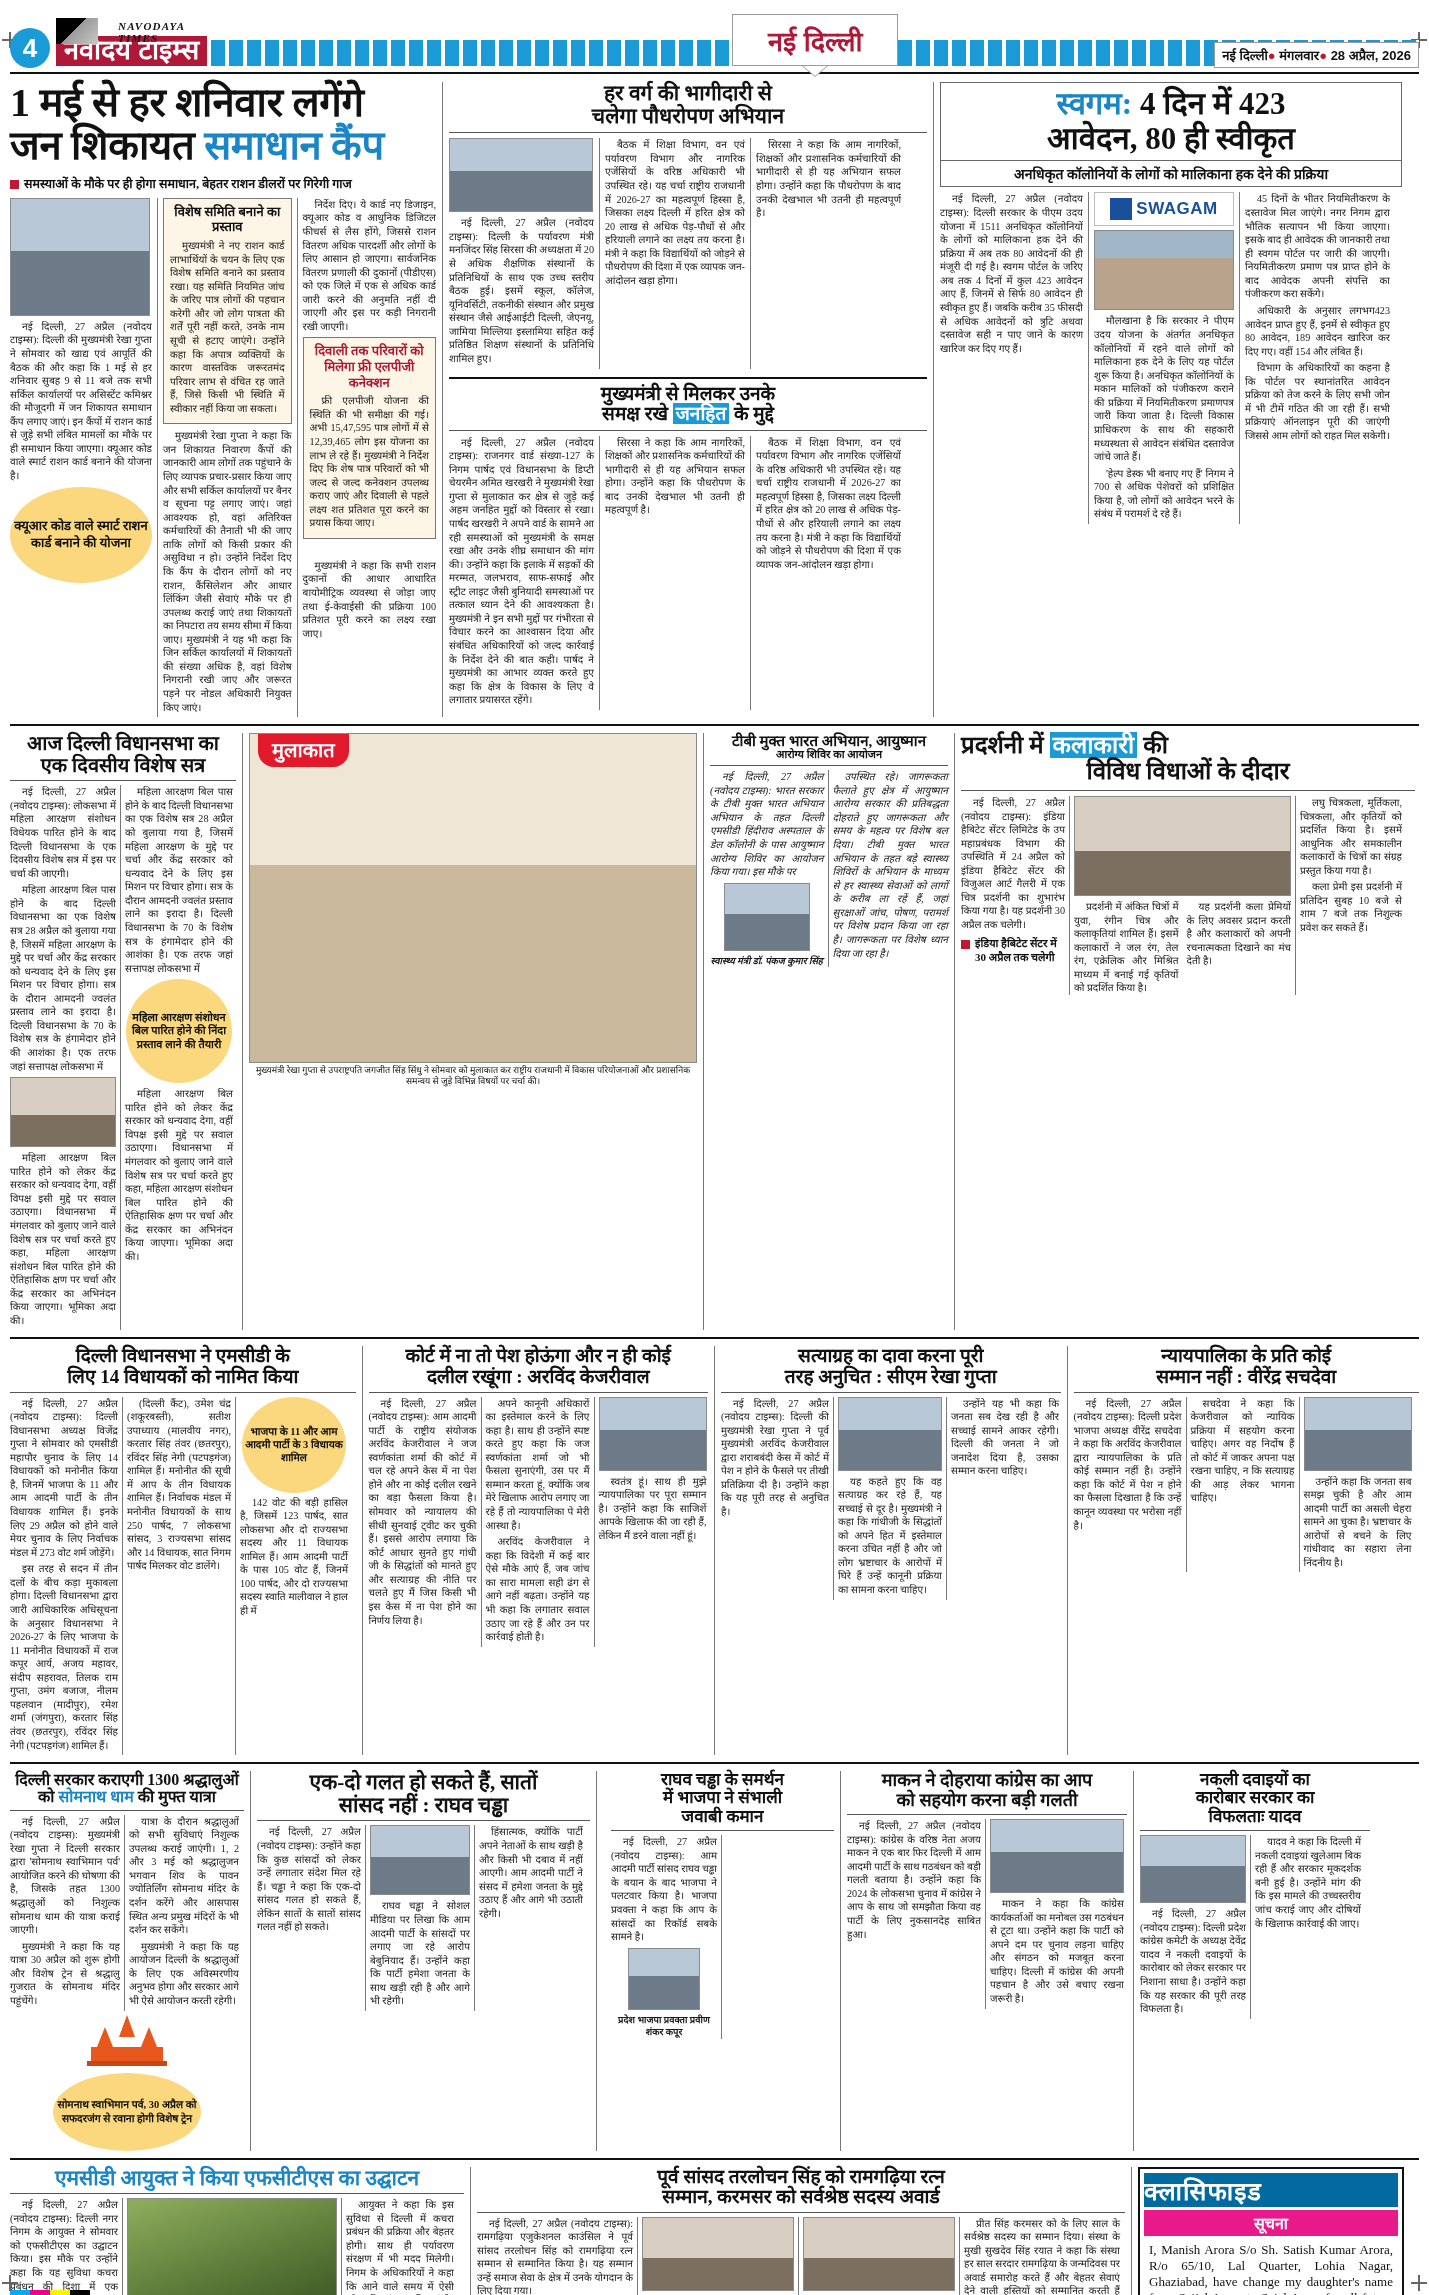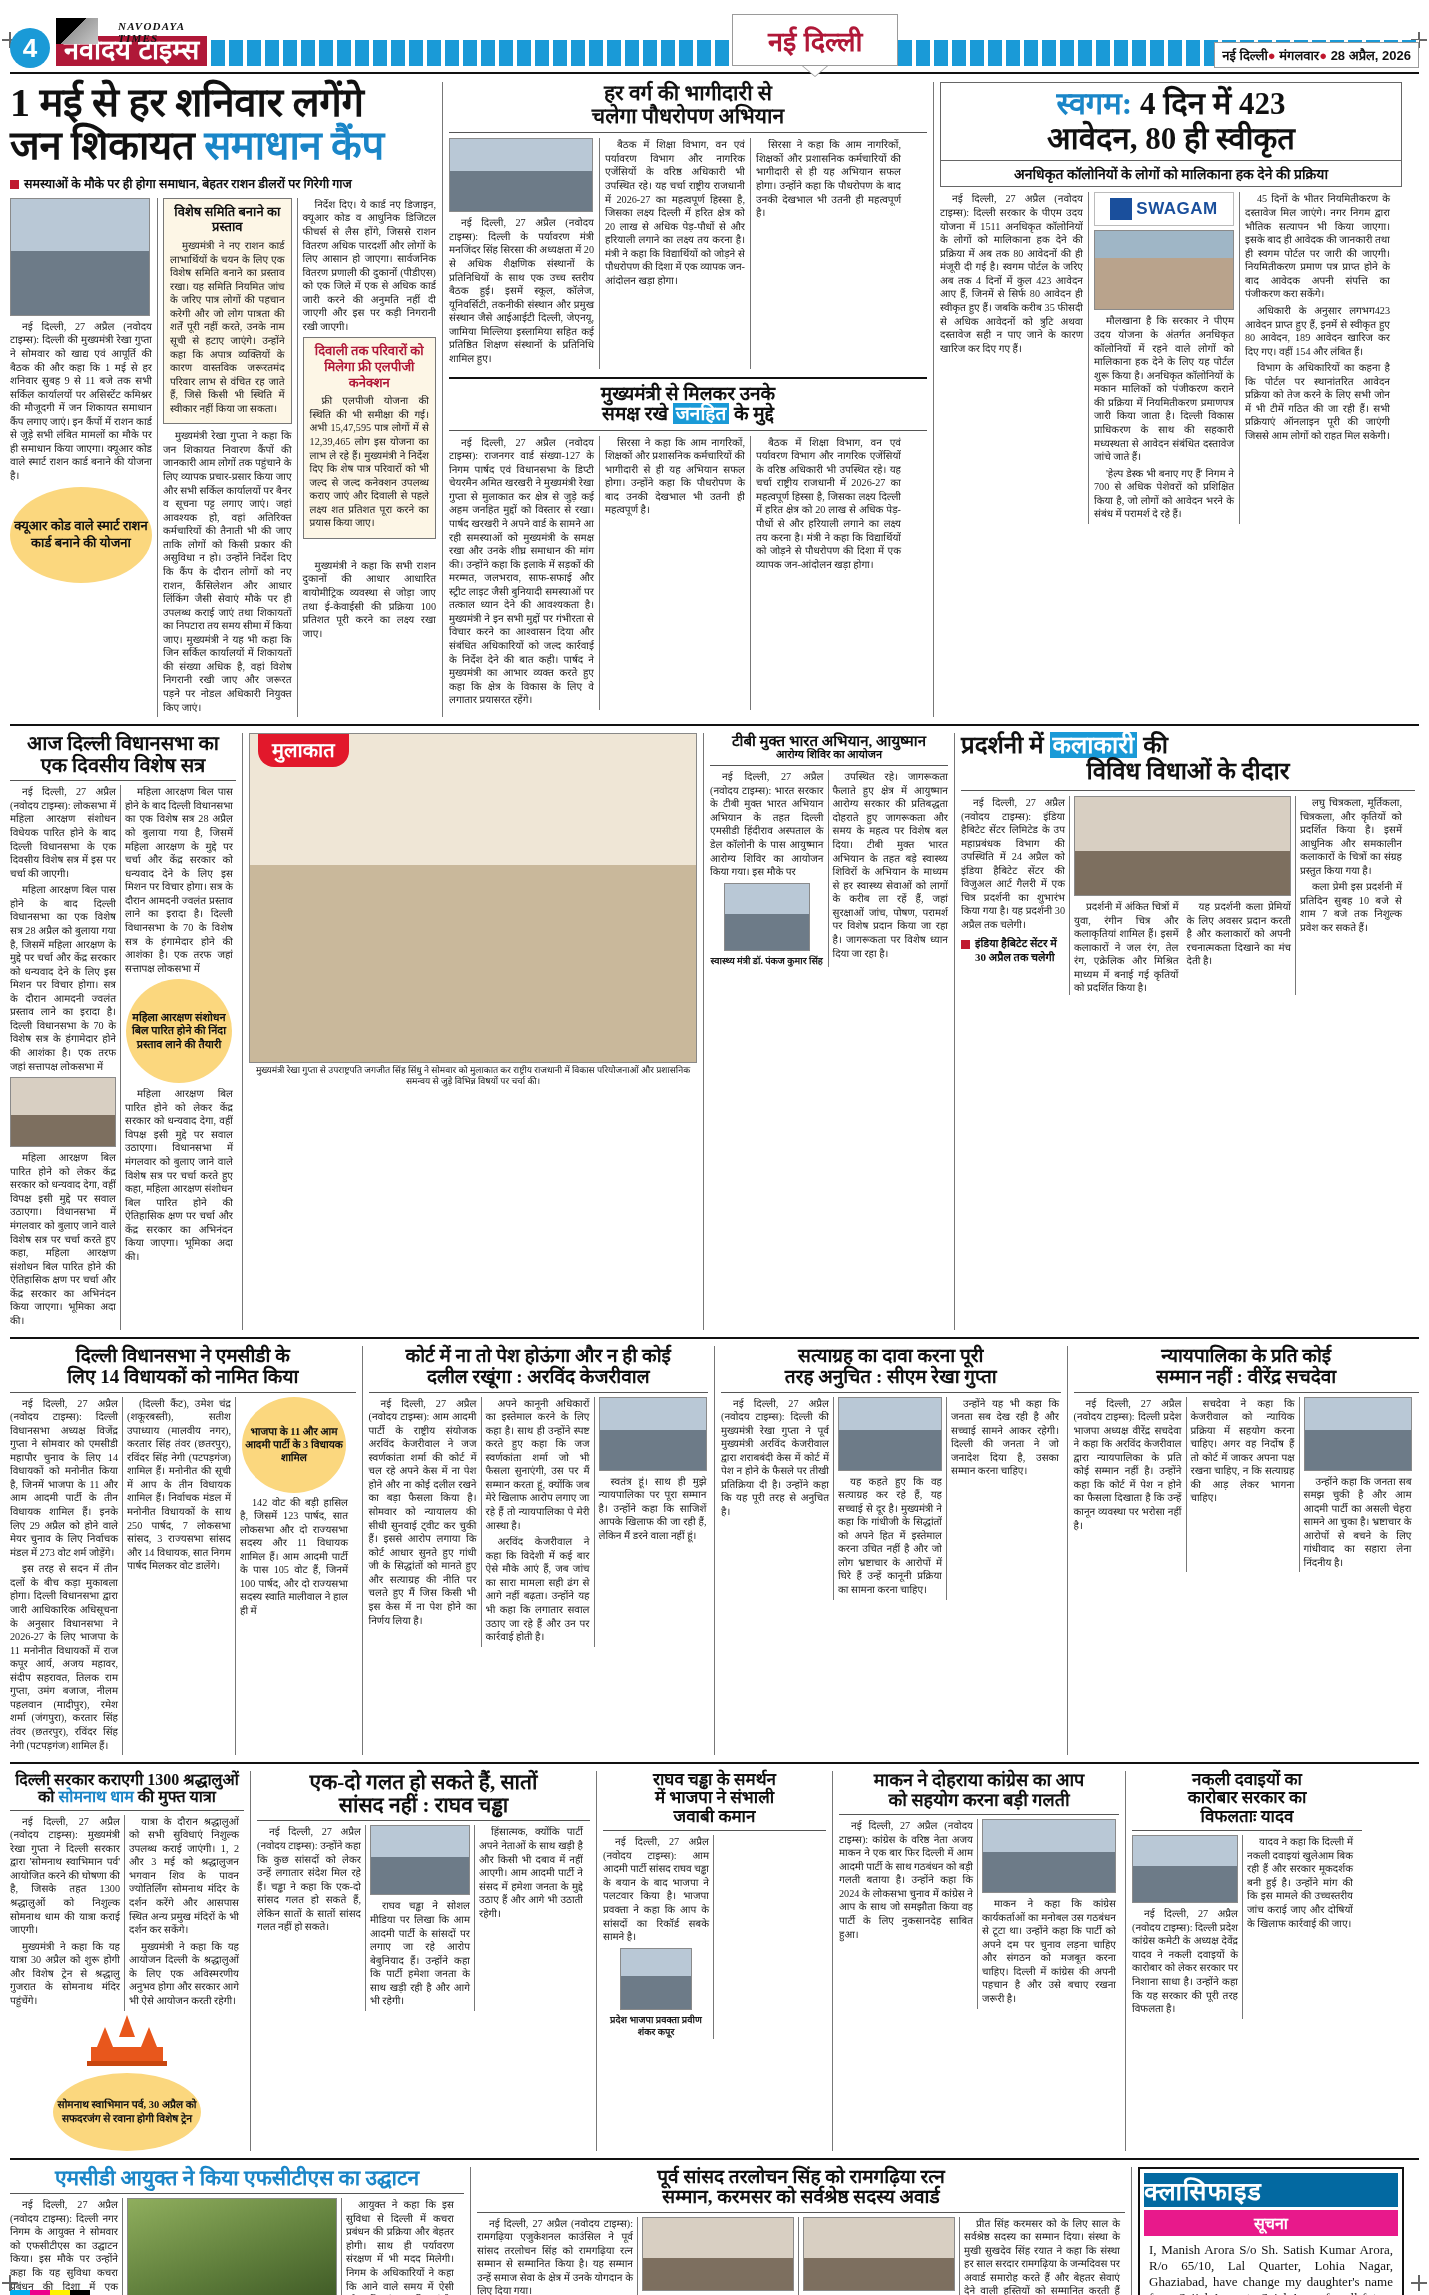--- a/index.html
+++ b/index.html
@@ -321,21 +321,21 @@
       </div>
       <div class="cap">मुख्यमंत्री रेखा गुप्ता से उपराष्ट्रपति जगजीत सिंह सिंधु ने सोमवार को मुलाकात कर राष्ट्रीय राजधानी में विकास परियोजनाओं और प्रशासनिक समन्वय से जुड़े विभिन्न विषयों पर चर्चा की।</div>
     </div>
 
     <div class="vrule"></div>
 
     <div style="width:250px;padding:0 6px;">
       <div class="hl" style="font-size:15px;text-align:center;">टीबी मुक्त भारत अभियान, आयुष्मान</div>
       <div class="hl" style="font-size:11px;text-align:center;">आरोग्य शिविर का आयोजन</div>
       <div class="rule-thin" style="margin:4px 0;"></div>
-      <div style="display:flex;">
+      <div style="display:flex;font-style:italic;">
         <div style="width:118px;padding-right:4px;">
           <div class="body-txt">
               <p>नई दिल्ली, 27 अप्रैल (नवोदय टाइम्स): भारत सरकार के टीबी मुक्त भारत अभियान अभियान के तहत दिल्ली एमसीडी हिंदीराव अस्पताल के डेल कॉलोनी के पास आयुष्मान आरोग्य शिविर का आयोजन किया गया। इस मौके पर</p>
             </div>
           <div class="photo portrait" style="height:68px;width:86px;margin:4px auto;"></div>
           <div class="body-txt" style="text-align:center;font-weight:bold;font-size:9.5px;">स्वास्थ्य मंत्री डॉ. पंकज कुमार सिंह</div>
         </div>
         <div class="vrule"></div>
         <div style="width:120px;padding-left:4px;">
           <div class="body-txt">
@@ -548,21 +548,21 @@
         </div>
         <div class="vrule"></div>
         <div style="width:108px;padding-left:4px;" class="body-txt">
             <p>हिंसात्मक, क्योंकि पार्टी अपने नेताओं के साथ खड़ी है और किसी भी दबाव में नहीं आएगी। आम आदमी पार्टी ने संसद में हमेशा जनता के मुद्दे उठाए हैं और आगे भी उठाती रहेगी।</p>
           </div>
       </div>
     </div>
 
     <div class="vrule"></div>
 
-    <div style="width:235px;padding:0 6px;">
+    <div style="width:235px;padding:0 6px;margin-left:8px;">
       <div class="hl" style="font-size:17px;text-align:center;">राघव चड्ढा के समर्थन</div>
       <div class="hl" style="font-size:17px;text-align:center;">में भाजपा ने संभाली</div>
       <div class="hl" style="font-size:17px;text-align:center;">जवाबी कमान</div>
       <div class="rule-thin" style="margin:4px 0;"></div>
       <div style="display:flex;">
         <div style="width:110px;padding-right:4px;">
           <div class="body-txt">
               <p>नई दिल्ली, 27 अप्रैल (नवोदय टाइम्स): आम आदमी पार्टी सांसद राघव चड्ढा के बयान के बाद भाजपा ने पलटवार किया है। भाजपा प्रवक्ता ने कहा कि आप के सांसदों का रिकॉर्ड सबके सामने है।</p>
             </div>
           <div class="photo portrait" style="height:62px;width:72px;margin:4px auto;"></div>

